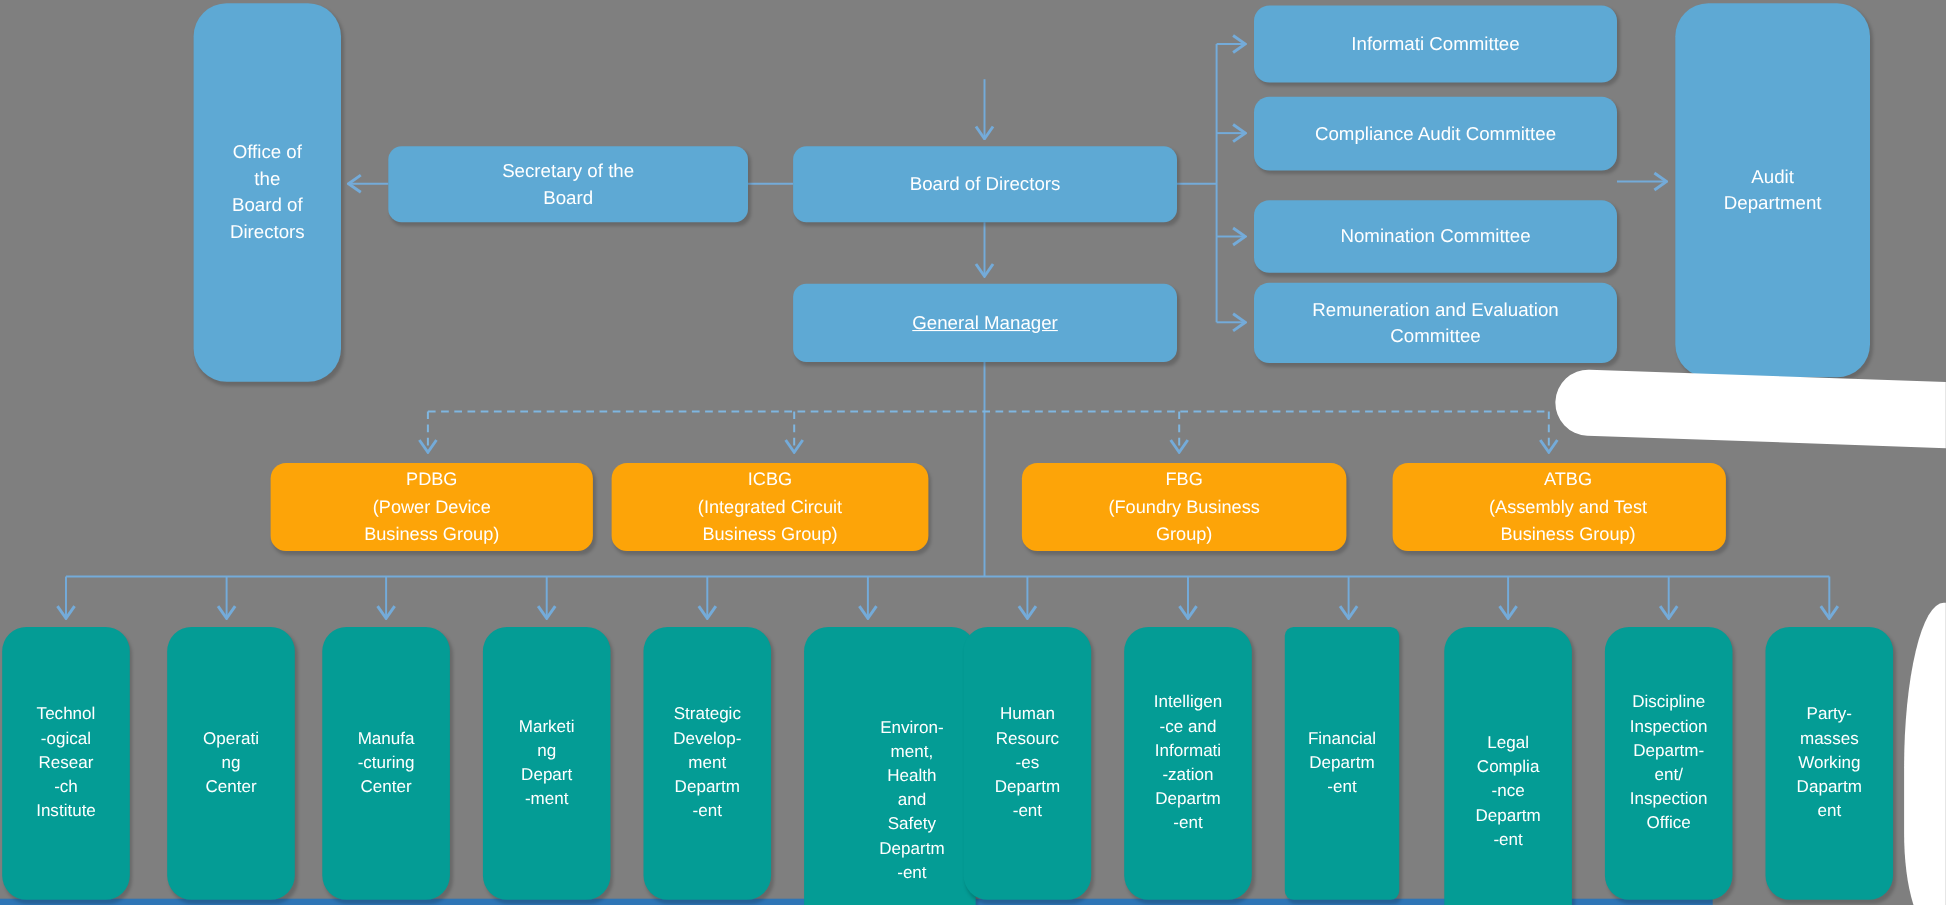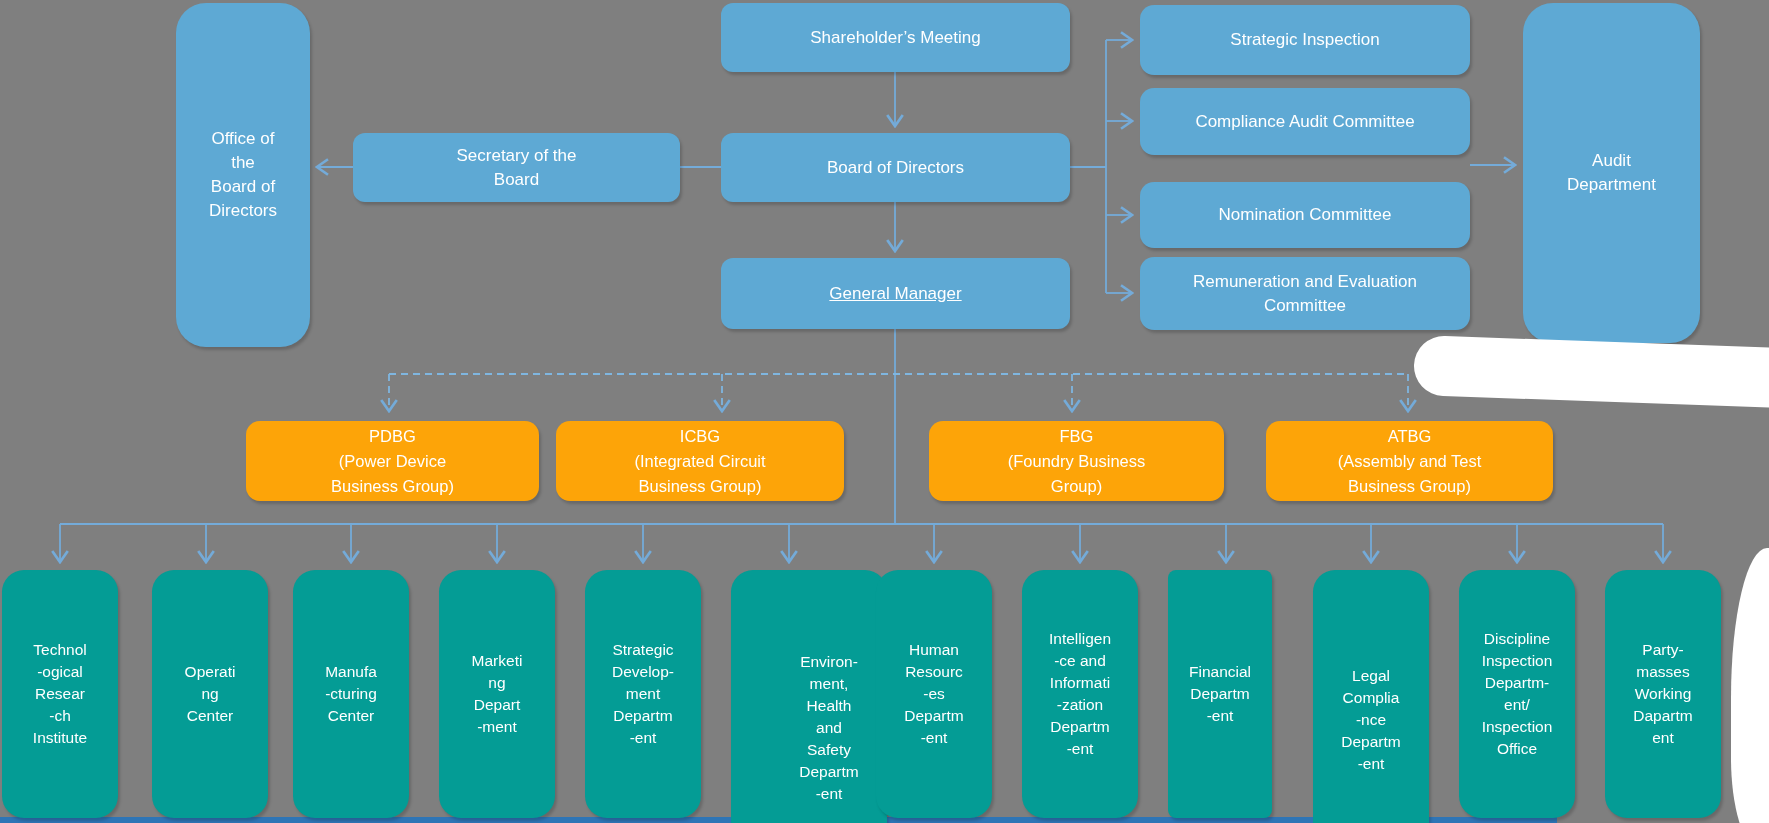--- a/index.html
+++ b/index.html
@@ -80,45 +80,44 @@
   </svg>
 
   <div class="box blue f17" style="left:176px;top:3px;width:134px;height:344px;border-radius:30px;">Office of
 the
 Board of
 Directors</div>
 
   <div class="box blue f17" style="left:353px;top:133px;width:327px;height:69px;border-radius:12px;">Secretary of the
 Board</div>
 
-  <div class="box blue f17" style="left:721px;top:3px;width:349px;height:69px;border-radius:12px;">Shareholder’s Meeting</div>
 
   <div class="box blue f17" style="left:721px;top:133px;width:349px;height:69px;border-radius:12px;">Board of Directors</div>
 
   <div class="box blue f17" style="left:721px;top:258px;width:349px;height:71px;border-radius:12px;text-decoration:underline;">General Manager</div>
 
-  <div class="box blue f17" style="left:1140px;top:5px;width:330px;height:70px;border-radius:14px;">Strategic Inspection</div>
+  <div class="box blue f17" style="left:1140px;top:5px;width:330px;height:70px;border-radius:14px;">Informati Committee</div>
   <div class="box blue f17" style="left:1140px;top:88px;width:330px;height:67px;border-radius:14px;">Compliance Audit Committee</div>
   <div class="box blue f17" style="left:1140px;top:182px;width:330px;height:66px;border-radius:14px;">Nomination Committee</div>
   <div class="box blue f17" style="left:1140px;top:257px;width:330px;height:73px;border-radius:14px;">Remuneration and Evaluation
 Committee</div>
 
   <div class="box blue f17" style="left:1523px;top:3px;width:177px;height:340px;border-radius:30px;">Audit
 Department</div>
 
   <div class="box orange f16" style="left:246px;top:421px;width:293px;height:80px;border-radius:14px;">PDBG
 (Power Device
 Business Group)</div>
   <div class="box orange f16" style="left:556px;top:421px;width:288px;height:80px;border-radius:14px;">ICBG
 (Integrated Circuit
 Business Group)</div>
   <div class="box orange f16" style="left:929px;top:421px;width:295px;height:80px;border-radius:14px;">FBG
 (Foundry Business
 Group)</div>
-  <div class="box orange f16" style="left:1266px;top:421px;width:287px;height:80px;border-radius:14px;">ATBG
+  <div class="box orange f16" style="left:1266px;top:421px;width:287px;height:80px;border-radius:14px;padding-left:16px;">ATBG
 (Assembly and Test
 Business Group)</div>
 
   <div class="box teal f15" style="left:2px;top:570px;width:116px;height:248px;border-radius:22px;">Technol
 -ogical
 Resear
 -ch
 Institute</div>
   <div class="box teal f15" style="left:152px;top:570px;width:116px;height:248px;border-radius:22px;">Operati
 ng

